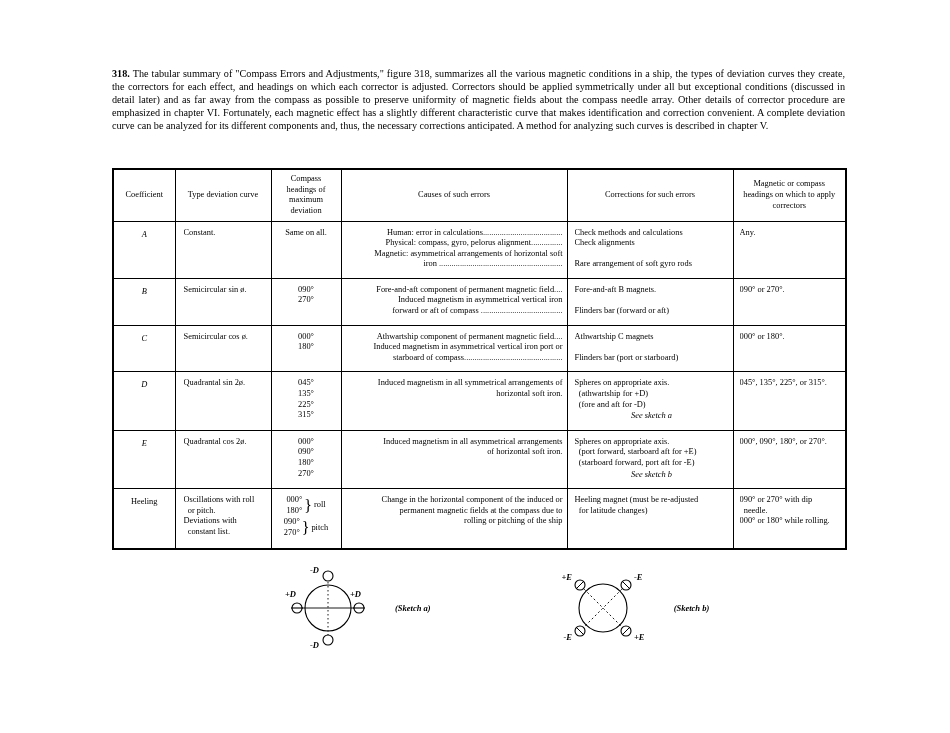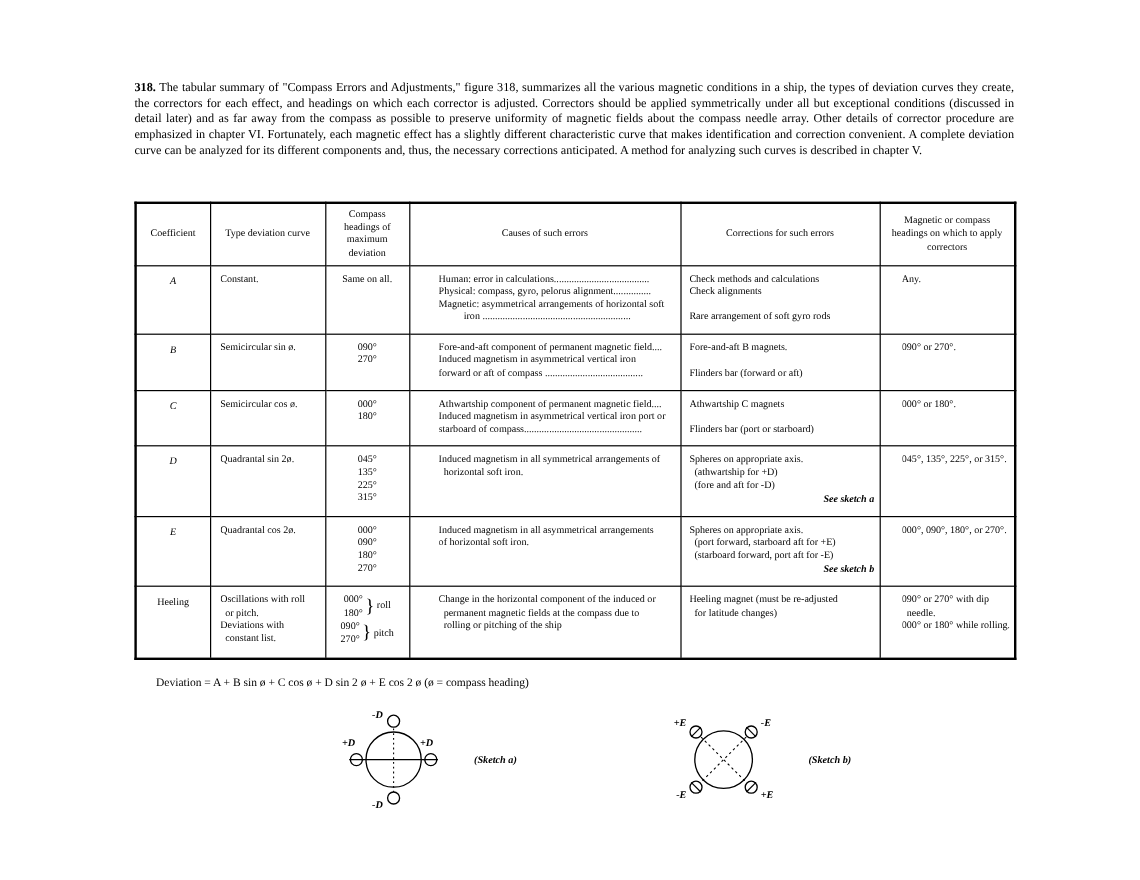--- a/index.html
+++ b/index.html
@@ -20,24 +20,24 @@
   th {
     font-weight:normal; text-align:center; vertical-align:middle;
     white-space:pre-line; padding:4px 2px; height:52px;
   }
   td { vertical-align:top; padding:6px 4px 8px; }
   .ln { white-space:pre; overflow:hidden; min-height:10.6px; }
   .c-coef { text-align:center; padding-top:8px; }
   .ital { font-style:italic; }
   .c-type { padding-left:8px; }
   .c-head { text-align:center; }
-  .c-causes { padding-left:24px; }
+  .c-causes { padding-left:24px;text-align:right; }
   .c-corr { padding-left:7px; }
-  .c-apply { padding-left:18px; }
-  .see-note { font-style:italic; text-align:right; margin-top:1px; font-size:8.4px;font-weight:bold; }
+  .c-apply { padding-left:6px; }
+  .see-note { font-style:italic; text-align:center; margin-top:1px; font-size:8.4px; }
   .hgroup { display:flex; align-items:center; justify-content:center; gap:2px; margin-bottom:1px; }
   .degs { text-align:right; }
   .brace { font-size:16px; font-weight:normal; line-height:16px; }
   .hlabel { font-size:8.4px;text-align:center; }
 
   .formula { margin:14px 0 0 18px; font-size:9.6px; }
   .sketch-row { display:flex; align-items:flex-start; margin-top:14px; padding-left:160px; gap:110px; }
   .sketch { display:flex; align-items:center; gap:5px; }
   .sketch svg { display:block; }
   .sketch-caption { font-size:8.5px; font-style:italic; font-weight:bold; }
@@ -234,21 +234,20 @@
           </td>
           <td class="c-apply">
             <div class="ln">090° or 270° with dip</div>
             <div class="ln">  needle.</div>
             <div class="ln">000° or 180° while rolling.</div>
           </td>
         </tr>
       </tbody>
   </table>
 
-  <div class="formula">Deviation = A + B sin ø + C cos ø + D sin 2 ø + E cos 2 ø   (ø = compass heading)</div>
 
   <div class="sketch-row">
 
     <div class="sketch">
       <svg width="118" height="88" viewBox="0 0 118 88">
         <circle cx="56" cy="44" r="23" fill="none" stroke="#000" stroke-width="1.1"></circle>
         <line x1="56" y1="10" x2="56" y2="78" stroke="#000" stroke-width="0.9" stroke-dasharray="1.5,2.5"></line>
         <line x1="24" y1="44" x2="88" y2="44" stroke="#000" stroke-width="0.9"></line>
         <circle cx="25" cy="44" r="5" fill="#fff" stroke="#000" stroke-width="1.1"></circle>
         <line x1="19" y1="44" x2="31" y2="44" stroke="#000" stroke-width="1.1"></line>

